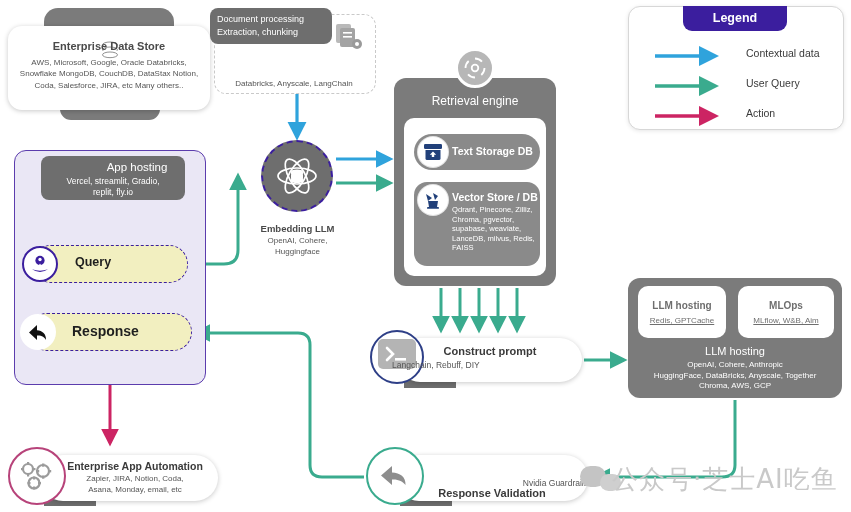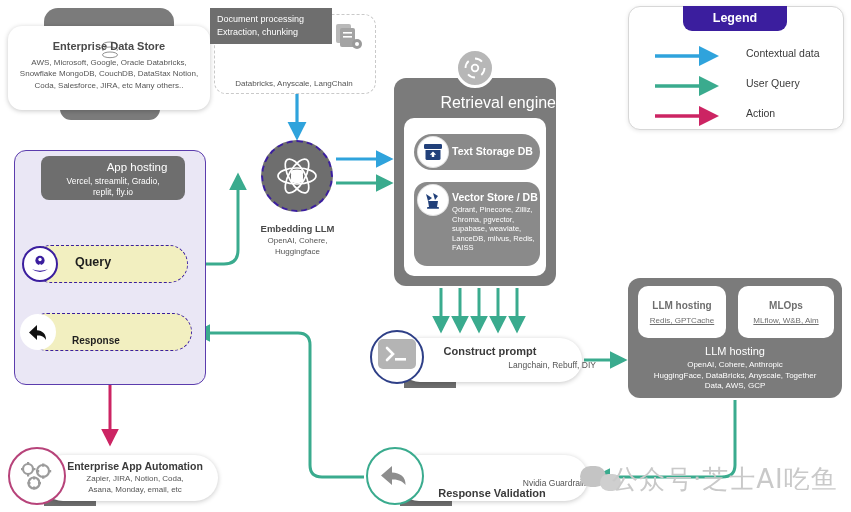--- a/index.html
+++ b/index.html
@@ -20,21 +20,21 @@
   #eds-icon{position:absolute;left:92px;top:10px;width:20px;height:26px;}
   .eds-title{position:absolute;left:0;top:14px;width:202px;text-align:center;
              font-size:11px;font-weight:bold;color:#4a4a4a;}
   .eds-sub{position:absolute;left:6px;top:31px;width:190px;text-align:center;
            font-size:8px;line-height:11.3px;color:#555;}
 
   
   #dp-card{left:214px;top:14px;width:160px;height:78px;background:#fff;
            border:1px dashed #c9c9c9;border-radius:12px;}
   #dp-label{left:210px;top:8px;width:122px;height:36px;background:#6e6e6e;
-            border-radius:0;color:#fff;font-size:9px;line-height:12.5px;
+            border-radius:8px;color:#fff;font-size:9px;line-height:12.5px;
             padding:5px 7px;box-sizing:border-box;}
   #dp-tailred{left:321px;top:36px;width:0;height:0;
            border-left:9px solid #b51f4e;border-bottom:8px solid transparent;}
   #dp-icon{left:333px;top:22px;width:30px;height:28px;}
   #dp-sub{left:218px;top:79px;width:152px;text-align:center;font-size:8px;color:#555;}
 
   
   #legend{left:628px;top:6px;width:214px;height:122px;background:#fff;
           border:1px solid #d7d7d7;border-radius:12px;
           box-shadow:0 1px 4px rgba(0,0,0,.10);}
@@ -52,21 +52,21 @@
              font-weight:bold;color:#4a4a4a;}
   #emb-sub{left:240px;top:236px;width:115px;text-align:center;font-size:8px;
            line-height:10.5px;color:#555;}
 
   
   #re-outer{left:394px;top:78px;width:162px;height:208px;background:#7b7b7b;
             border-radius:12px;}
   #re-badge{left:455px;top:48px;width:40px;height:40px;border-radius:50%;
             background:#b7b7b7;border:3px solid #fff;box-sizing:border-box;}
   #re-badge-icon{left:463px;top:56px;width:24px;height:24px;}
-  #re-title{left:394px;top:94px;width:162px;text-align:right;font-size:16px;
+  #re-title{left:394px;top:94px;width:162px;text-align:center;font-size:12px;
             color:#fff;}
   #re-inner{left:404px;top:118px;width:142px;height:158px;background:#fff;
             border-radius:10px;}
   #tsdb{left:414px;top:134px;width:126px;height:36px;background:#8a8a8a;
         border-radius:18px;}
   #tsdb-ic{left:418px;top:137px;width:30px;height:30px;border-radius:50%;
            background:#fff;box-shadow:0 0 0 1px #e3e3e3;}
   #tsdb-txt{left:452px;top:145px;font-size:10.5px;font-weight:bold;color:#fff;}
   #vsdb{left:414px;top:182px;width:126px;height:84px;background:#8a8a8a;
         border-radius:13px;}
@@ -85,34 +85,34 @@
   #app-head-s{left:45px;top:176px;width:136px;text-align:center;font-size:8.5px;
               line-height:11px;color:#fff;}
   .pill{position:absolute;height:38px;background:#f2efc0;border:1.5px dashed #3b1e9e;
         border-radius:19px;box-sizing:border-box;}
   #pill-q{left:32px;top:245px;width:156px;}
   #pill-r{left:28px;top:313px;width:164px;}
   .pill-ic{position:absolute;width:36px;height:36px;border-radius:50%;background:#fff;}
   #pq-ic{left:22px;top:246px;border:2px solid #3b1e9e;box-sizing:border-box;}
   #pr-ic{left:20px;top:314px;}
   #pq-t{left:75px;top:255px;font-size:12.5px;font-weight:bold;color:#1f1f1f;}
-  #pr-t{left:72px;top:323px;font-size:10px;font-weight:bold;color:#1f1f1f;margin-top:12px;}
+  #pr-t{left:72px;top:323px;font-size:14px;font-weight:bold;color:#1f1f1f;}
 
   
   #cp-ring{left:370px;top:330px;width:54px;height:54px;border-radius:50%;
            border:2px solid #2e3f87;box-sizing:border-box;background:#fff;}
   #cp-ic{left:378px;top:339px;width:38px;height:30px;background:#b4b4b4;
          border-radius:5px;}
   #cp-shadow{left:404px;top:358px;width:52px;height:30px;background:#6e6e6e;
              border-radius:8px 0 0 0;}
   #cp-card{left:398px;top:338px;width:184px;height:44px;background:#fff;
            border-radius:22px;box-shadow:0 1px 5px rgba(0,0,0,.22);}
   #cp-t{left:398px;top:345px;width:184px;text-align:center;font-size:11px;
         font-weight:bold;color:#3a3a3a;}
-  #cp-s{left:412px;top:360px;width:184px;text-align:right;font-size:8.5px;color:#555;}
+  #cp-s{left:392px;top:360px;width:184px;text-align:left;font-size:8.5px;color:#555;}
 
   
   #lh-outer{left:628px;top:278px;width:214px;height:120px;background:#7b7b7b;
             border-radius:12px;}
   .subcard{position:absolute;background:#fff;border-radius:10px;}
   #sc1{left:638px;top:286px;width:88px;height:52px;}
   #sc2{left:738px;top:286px;width:96px;height:52px;}
   .sc-t{position:absolute;font-size:10px;font-weight:bold;color:#6e6e6e;
         text-align:center;}
   .sc-s{position:absolute;font-size:8px;color:#6e6e6e;text-align:center;text-decoration:underline;}
@@ -352,21 +352,21 @@
 <div class="subcard" id="sc1"></div>
 <div class="sc-t abs" style="left:638px;top:300px;width:88px">LLM hosting</div>
 <div class="sc-s abs" style="left:638px;top:316px;width:88px">Redis, GPTCache</div>
 <div class="subcard" id="sc2"></div>
 <div class="sc-t abs" style="left:738px;top:300px;width:96px">MLOps</div>
 <div class="sc-s abs" style="left:738px;top:316px;width:96px">MLflow, W&amp;B, Aim</div>
 <div class="abs" id="lh-t">LLM hosting</div>
 <div class="abs" id="lh-s">
   <div>OpenAI, Cohere, Anthropic</div>
   <div>HuggingFace, DataBricks, Anyscale, Together</div>
-  <div>Data, AWS, GCP</div>
+  <div>Chroma, AWS, GCP</div>
 </div>
 
 <div class="abs" id="rv-shadow"></div>
 <div class="abs" id="rv-card"></div>
 <div class="abs" id="rv-ring"></div>
 <div class="abs" id="rv-ic">
   <svg viewBox="0 0 34 28" width="34" height="28">
     <path d="M14 4 L3 13.5 L14 23 v-5.5 c7 -0.3 10.5 2 13.5 5.5 c0.5 -8.2 -5.5 -12.2 -13.5 -12.6 z" fill="#8d8d8d"></path>
   </svg>
 </div>

